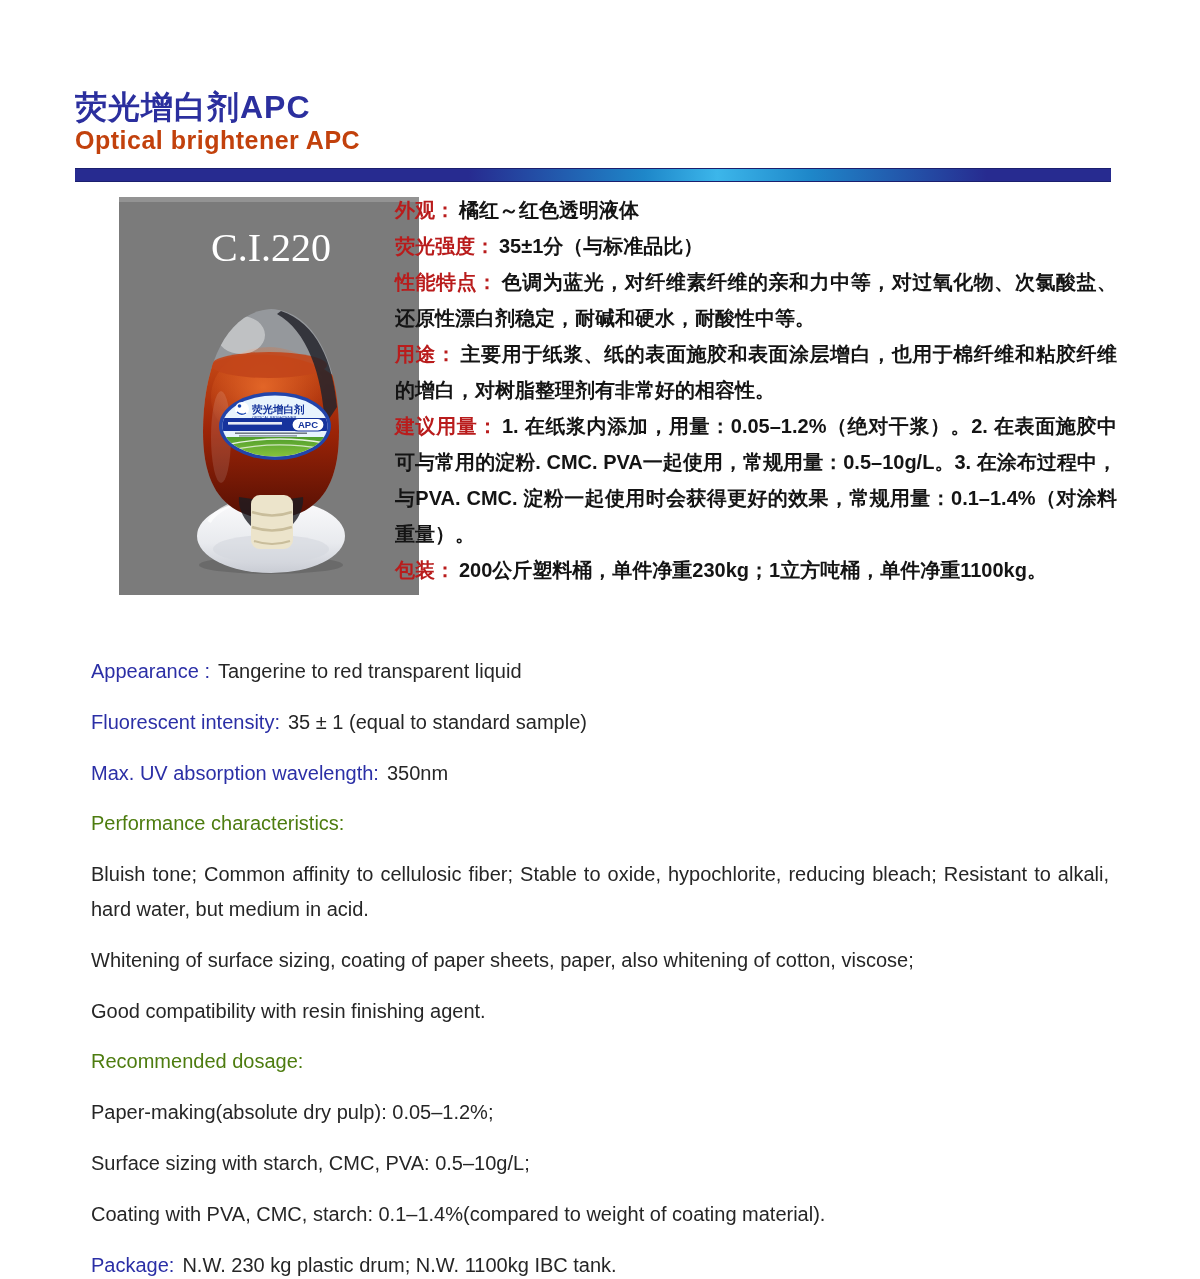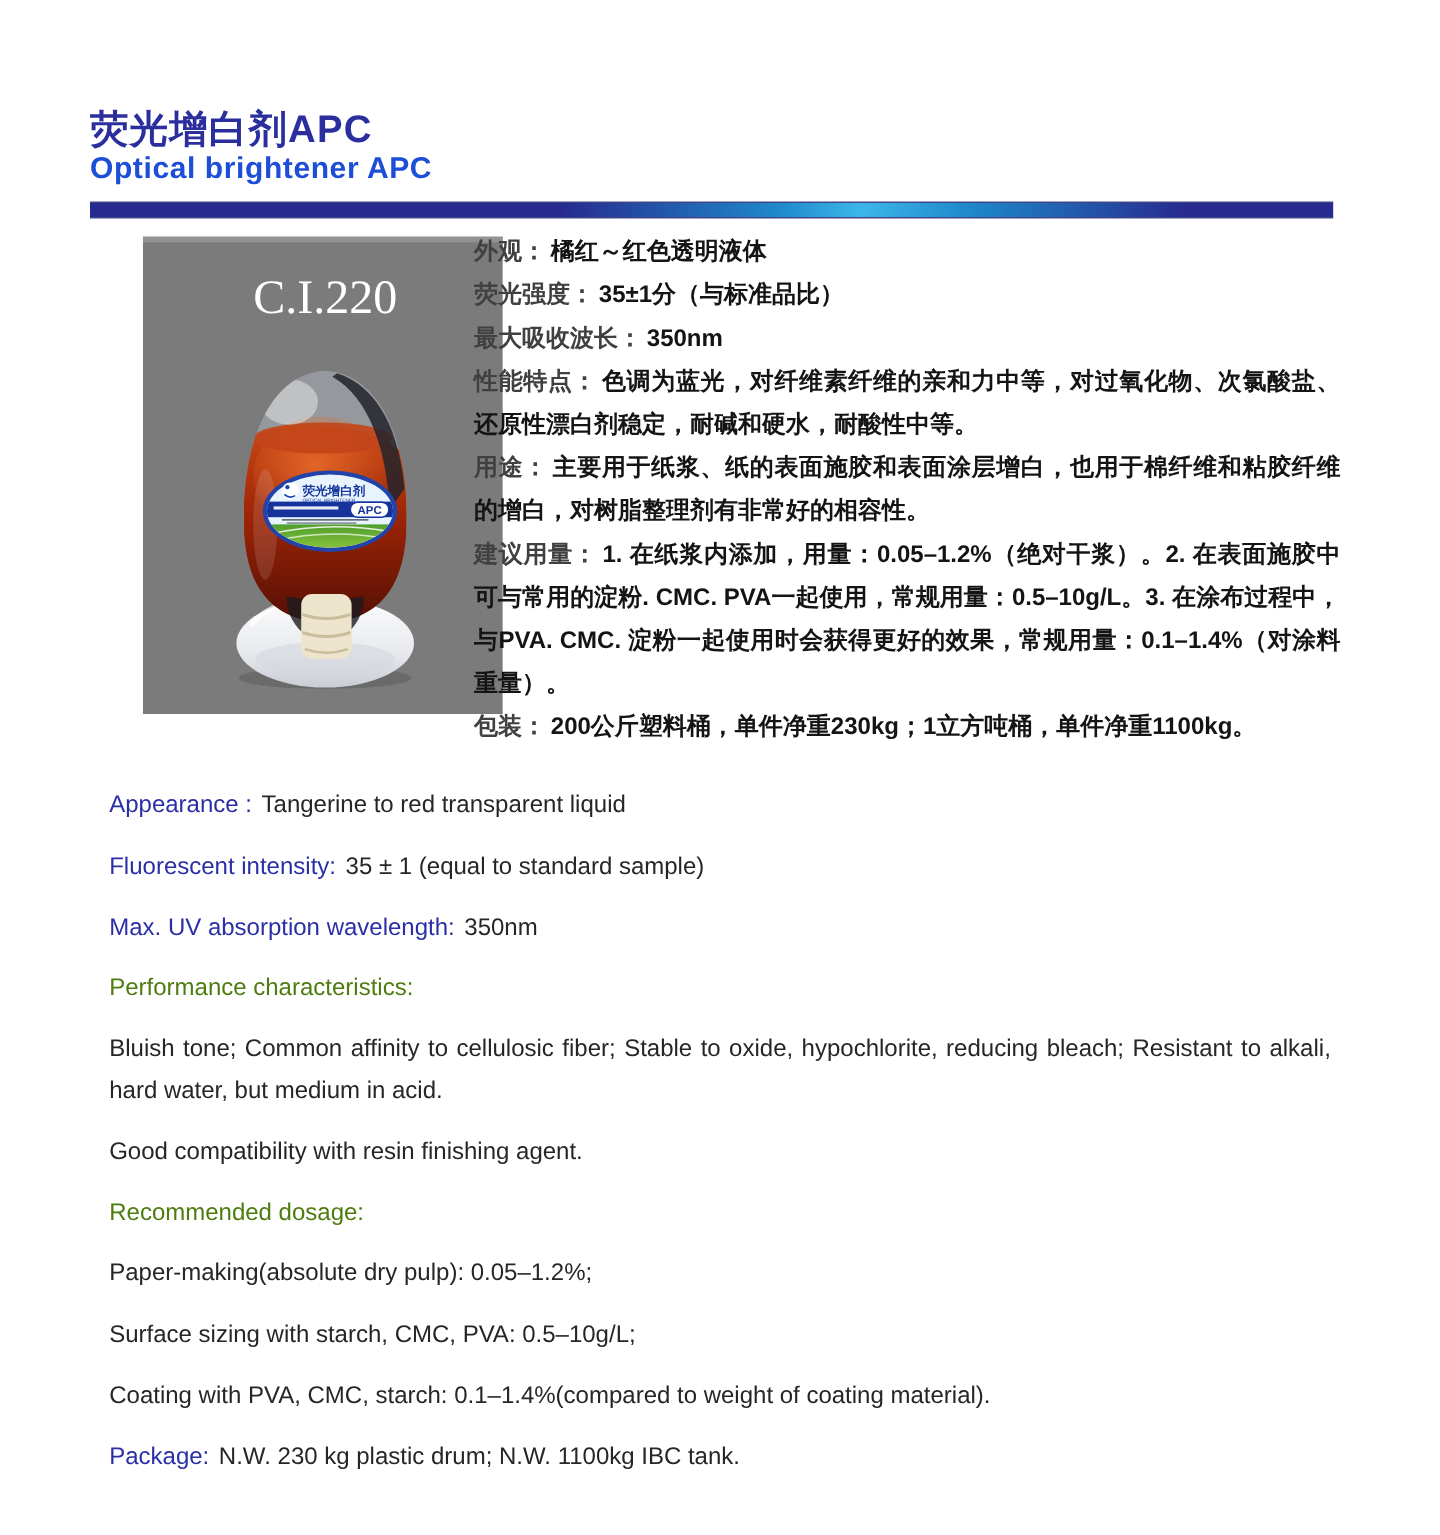--- a/index.html
+++ b/index.html
@@ -9,37 +9,37 @@
     background:#ffffff;
     font-family:"Liberation Sans","DejaVu Sans",sans-serif;
     overflow:hidden;
   }
   .title-zh{
     position:absolute;left:75px;top:86px;margin:0;
     font-size:32px;font-weight:bold;color:#2b2f9e;letter-spacing:1px;
   }
   .title-en{
     position:absolute;left:75px;top:126px;margin:0;
-    font-size:25px;font-weight:bold;color:#1d4ed8;letter-spacing:0.5px;text-align:right;
+    font-size:25px;font-weight:bold;color:#c2410c;letter-spacing:0.5px;text-align:right;
   }
   .divider-bar{
     position:absolute;left:75px;top:168px;width:1036px;height:12px;
     background:linear-gradient(90deg,#272b90 0%,#272b90 38%,#1e87c9 55%,#3cb6ea 62%,#1e87c9 71%,#272b90 88%,#272b90 100%);
     border-top:1px solid #1b1f6e;border-bottom:1px solid #1b1f6e;
   }
   .photo{
     position:absolute;left:75px;top:197px;width:300px;height:398px;margin:0;padding-left:44px;
   }
   .specs-zh{
     position:absolute;left:395px;top:192px;width:722px;
     font-size:20px;line-height:36px;font-weight:bold;color:#141414;
     text-align:justify;
   }
   .specs-zh p{margin:0;}
-  .zh-label{color:#404040;margin-right:4px;}
+  .zh-label{color:#b91c1c;margin-right:4px;}
   .specs-en{
     position:absolute;left:75px;top:638px;width:1050px;
     font-size:20px;line-height:34.8px;color:#262626;
   }
   .specs-en p{margin:16px;}
   .en-label{color:#2b2fa6;margin-right:8px;}
   .en-heading{color:#4d7c0f;}
   .en-para{text-align:justify;}
 </style>
 </head>
@@ -130,33 +130,33 @@
         <text x="-23" y="-7.5" font-size="4" fill="#14339b" font-family="'Liberation Sans','DejaVu Sans',sans-serif">OPTICAL BRIGHTENER</text>
         <rect x="17" y="-7.5" width="32" height="12.5" rx="6" fill="#ffffff" stroke="#14339b" stroke-width="1.2"></rect>
         <text x="33" y="2" text-anchor="middle" font-size="9.5" font-weight="bold" fill="#14339b" font-family="'Liberation Sans','DejaVu Sans',sans-serif">APC</text>
       </g>
     </svg>
   </figure>
 
   <div class="specs-zh">
     <p><span class="zh-label">外观：</span><span>橘红～红色透明液体</span></p>
     <p><span class="zh-label">荧光强度：</span><span>35±1分（与标准品比）</span></p>
-    <p><span class="zh-label">最大吸收波长：</span><span>350nm</span></p>
     <p><span class="zh-label">性能特点：</span><span>色调为蓝光，对纤维素纤维的亲和力中等，对过氧化物、次氯酸盐、还原性漂白剂稳定，耐碱和硬水，耐酸性中等。</span></p>
     <p><span class="zh-label">用途：</span><span>主要用于纸浆、纸的表面施胶和表面涂层增白，也用于棉纤维和粘胶纤维的增白，对树脂整理剂有非常好的相容性。</span></p>
     <p><span class="zh-label">建议用量：</span><span>1. 在纸浆内添加，用量：0.05–1.2%（绝对干浆）。2. 在表面施胶中可与常用的淀粉. CMC. PVA一起使用，常规用量：0.5–10g/L。3. 在涂布过程中，与PVA. CMC. 淀粉一起使用时会获得更好的效果，常规用量：0.1–1.4%（对涂料重量）。</span></p>
     <p><span class="zh-label">包装：</span><span>200公斤塑料桶，单件净重230kg；1立方吨桶，单件净重1100kg。</span></p>
   </div>
 
   <div class="specs-en">
     <p><span class="en-label">Appearance :</span><span>Tangerine to red transparent liquid</span></p>
     <p><span class="en-label">Fluorescent intensity:</span><span>35 ± 1 (equal to standard sample)</span></p>
     <p><span class="en-label">Max. UV absorption wavelength:</span><span>350nm</span></p>
     <p class="en-heading">Performance characteristics:</p>
     <p class="en-para">Bluish tone; Common affinity to cellulosic fiber; Stable to oxide, hypochlorite, reducing bleach; Resistant to alkali, hard water, but medium in acid.</p>
+    <p>Whitening of surface sizing, coating of paper sheets, paper, also whitening of cotton, viscose;</p>
     <p>Good compatibility with resin finishing agent.</p>
     <p class="en-heading">Recommended dosage:</p>
     <p>Paper-making(absolute dry pulp): 0.05–1.2%;</p>
     <p>Surface sizing with starch, CMC, PVA: 0.5–10g/L;</p>
     <p>Coating with PVA, CMC, starch: 0.1–1.4%(compared to weight of coating material).</p>
     <p><span class="en-label">Package:</span><span>N.W. 230 kg plastic drum; N.W. 1100kg IBC tank.</span></p>
   </div>
 
 </div>
 

